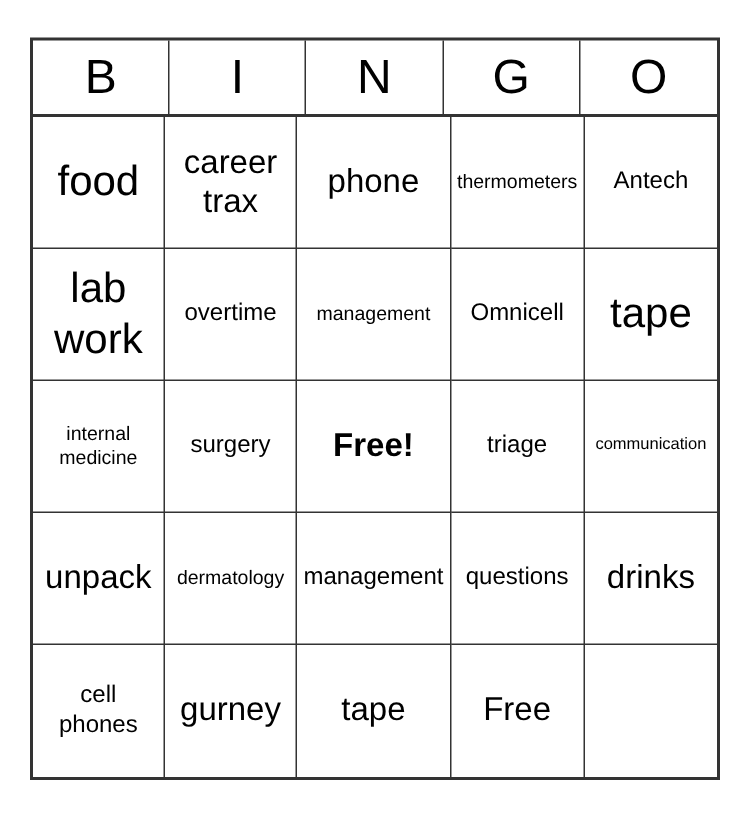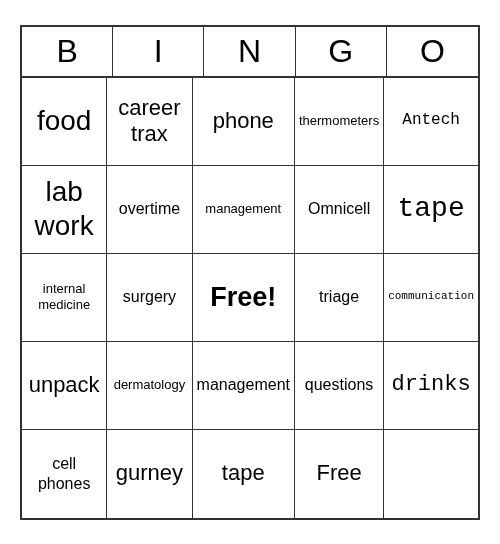--- a/index.html
+++ b/index.html
@@ -40,35 +40,34 @@
       border-right: 1px solid #333;
       border-bottom: 1px solid #333;
       display: flex;
       align-items: center;
       justify-content: center;
       text-align: center;
       padding: 4px;
     }
     .bingo-cell:nth-child(5n) {
       border-right: none;
-      font-family: Liberation Mono, monospace;
     }
     .bingo-cell:nth-child(n+21) {
       border-bottom: none;
     }
     .cell-text {
       line-height: 1.2;
     }
     .size-xl { font-size: 28px; }
     .size-lg { font-size: 22px; }
     .size-md { font-size: 16px; }
     .size-sm { font-size: 13px; text-align: center; }
     .size-xs { font-size: 11px; text-align: right; }
     .free-cell {
-      font-size: 27px;
+      font-size: 22px;
       font-weight: bold;
     }
   </style>
 </head>
 <body>
 
 <div class="bingo-card">
   <div class="bingo-header">
   <div class="bingo-header-cell">B</div>
       <div class="bingo-header-cell">I</div>

